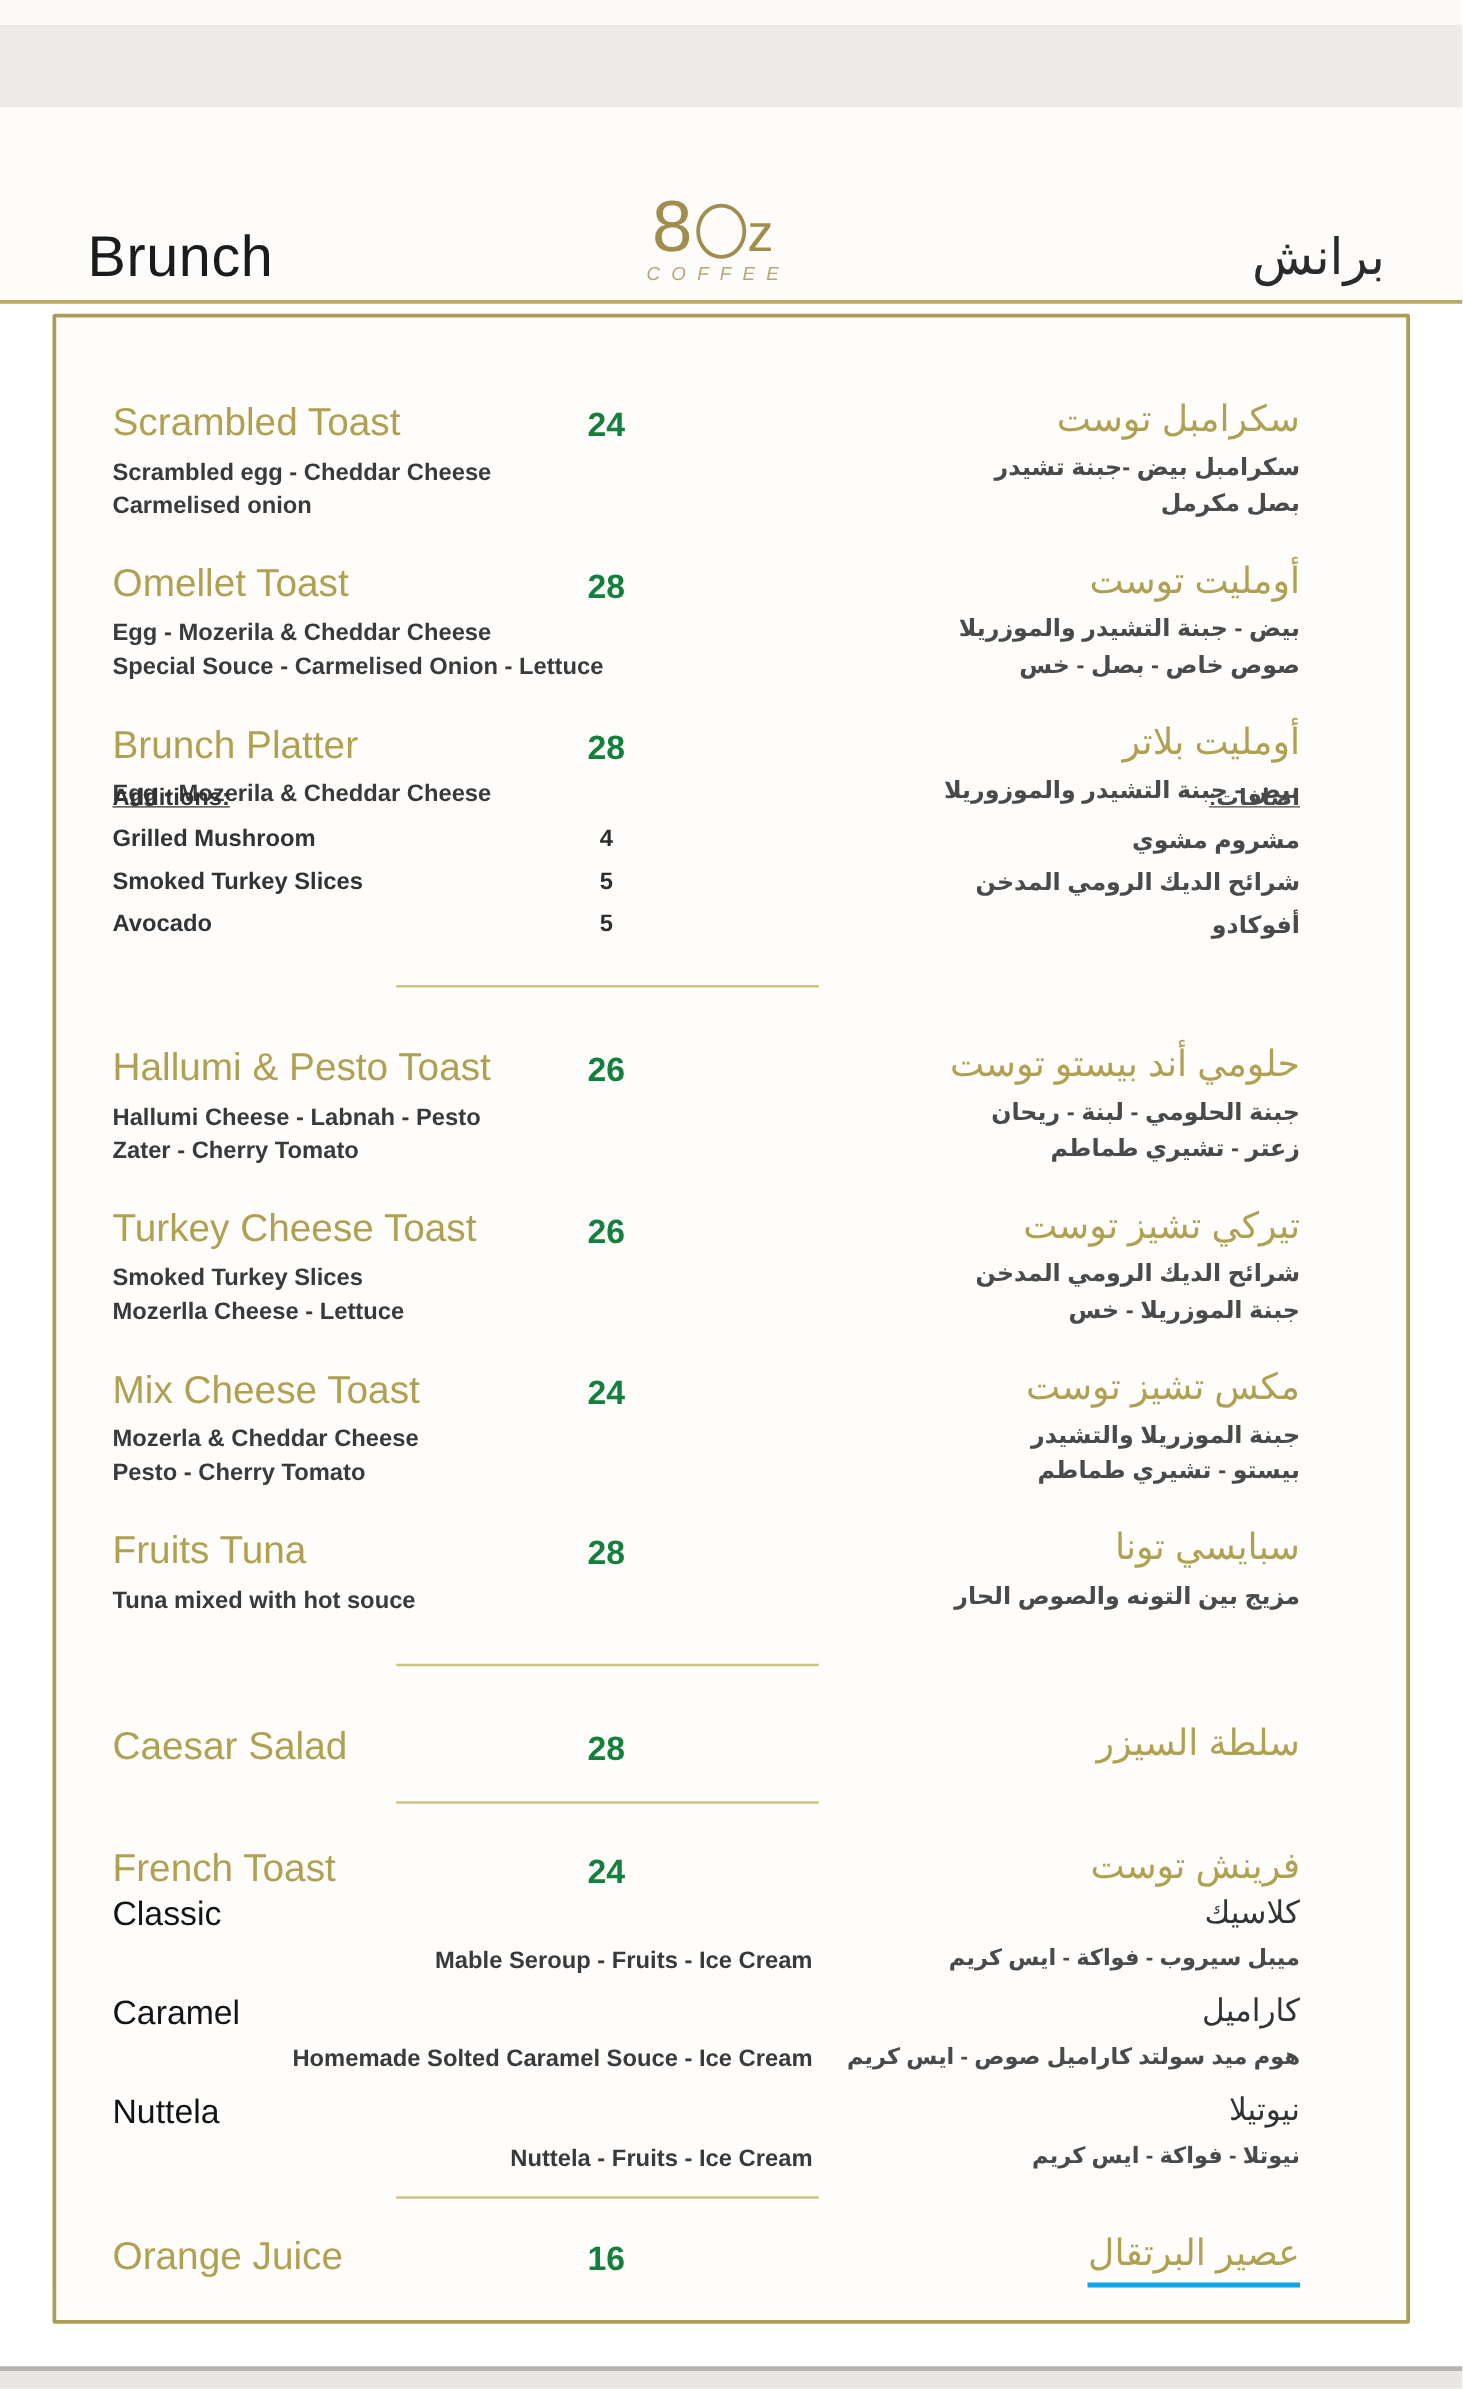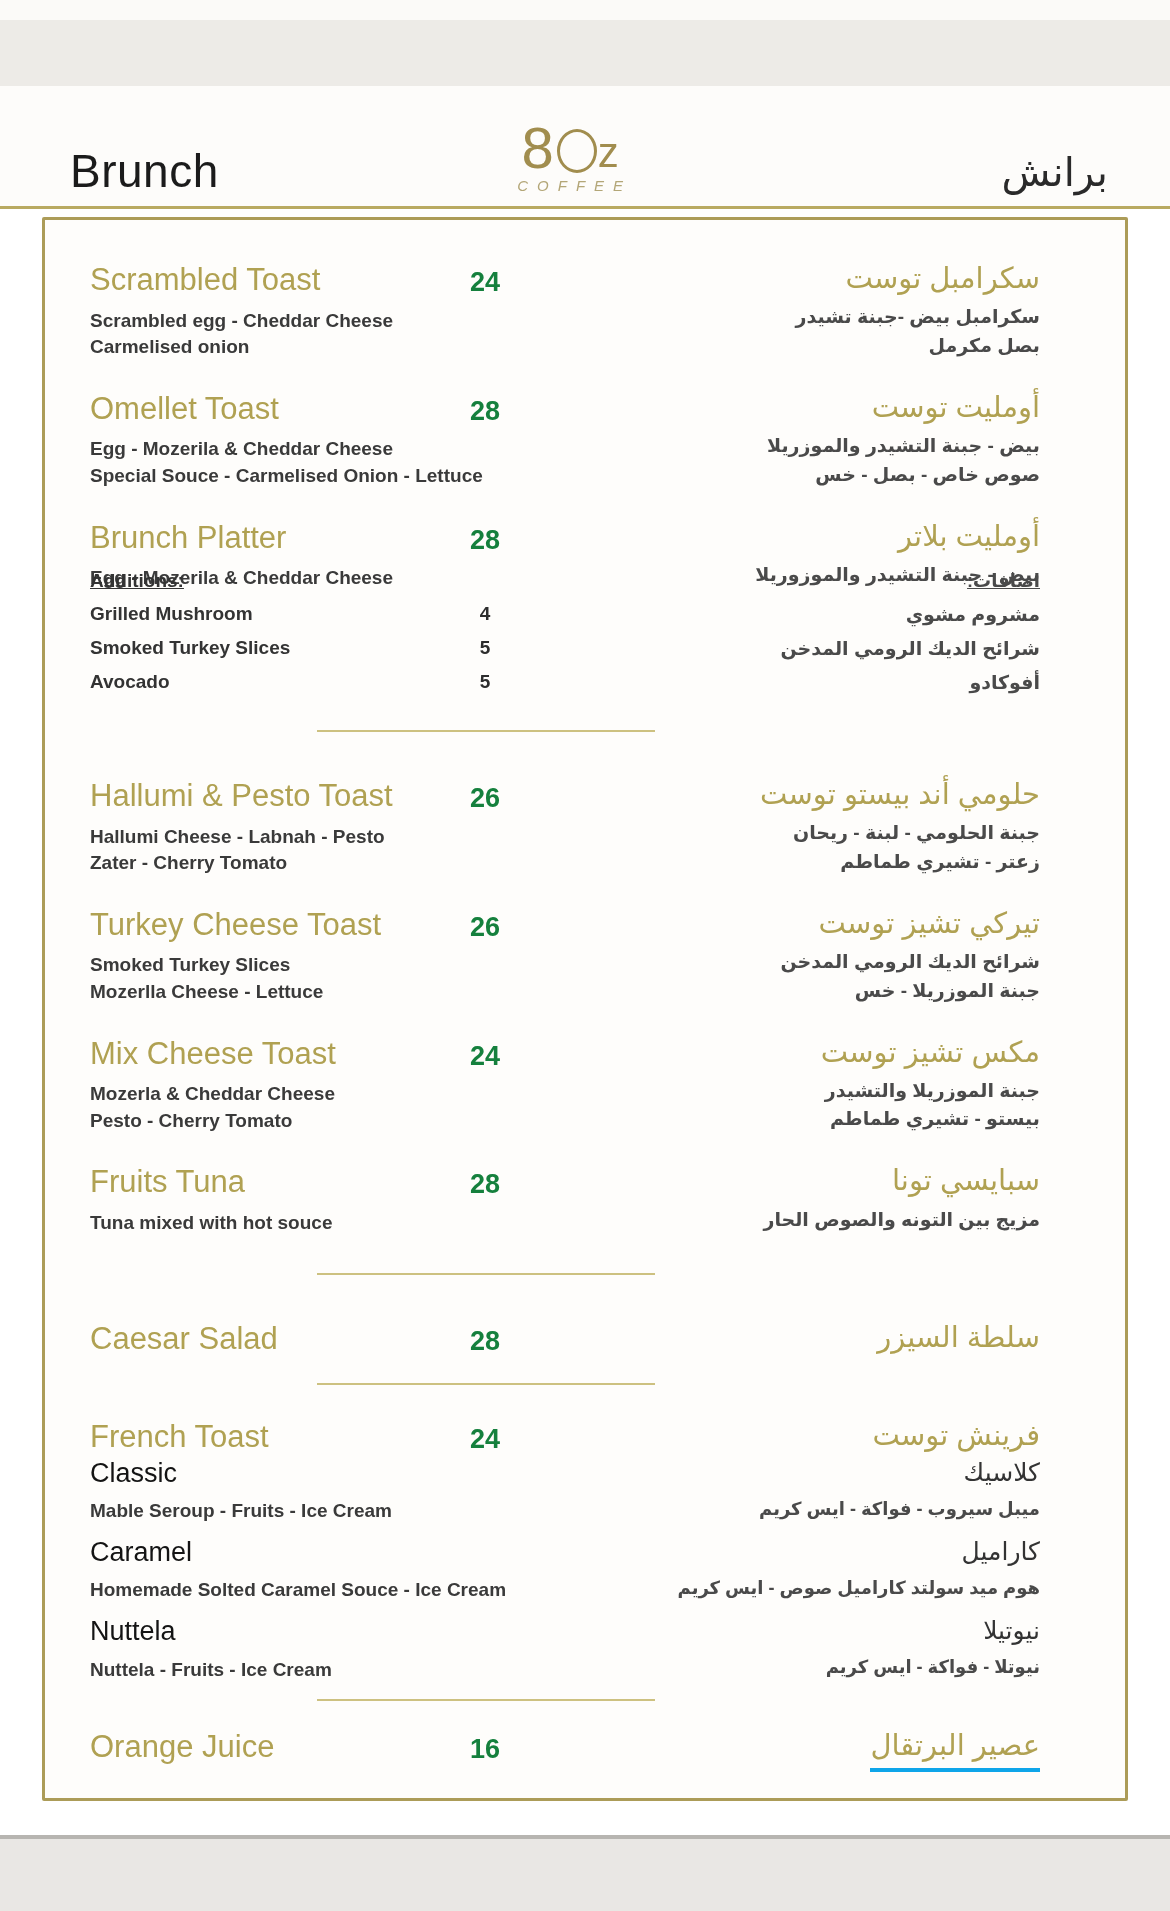--- a/index.html
+++ b/index.html
@@ -8,36 +8,36 @@
     background:#ffffff;
     font-family:"Liberation Sans","DejaVu Sans",sans-serif;
     color:#222;
     overflow:hidden;
   }
   .top-gap{height:20px;background:#fbfaf8;}
   .top-band{height:66px;background:#edebe7;}
   
   .menu-header{
     display:flex;align-items:flex-end;justify-content:space-between;
-    padding:16px 62px 12px 70px;height:120px;box-sizing:border-box;
+    padding:16px 62px 12px 70px;height:154px;box-sizing:border-box;
     background:#fdfcfa;
   }
   .title-en{font-size:46px;font-weight:500;color:#1b1b1b;letter-spacing:.5px;line-height:1;}
   .logo{flex:0 0 auto;text-align:center;transform:translateX(-40px);}
   .logo-main{color:#a18d4e;line-height:1;display:flex;align-items:flex-end;justify-content:center;}
   .logo-8{font-size:58px;font-weight:400;line-height:.9;}
   .logo-O{display:inline-block;width:40px;height:44px;border:3px solid #a18d4e;border-radius:50%;margin:0 1px 1px 3px;box-sizing:border-box;}
   .logo-z{font-size:42px;line-height:1;margin-bottom:0px;}
   .logo-sub{margin-top:3px;font-size:15px;letter-spacing:9px;padding-left:9px;color:#b3a677;font-weight:500;font-style:italic;}
   .title-ar{font-size:40px;color:#2a2a2a;line-height:1.1;}
   .header-rule{height:3px;background:#b9aa61;}
   
   .frame{
     margin:8px 42px 0;border:3px solid #ac9c58;border-radius:2px;
-    padding:42px 0 26px;min-height:1460px;box-sizing:content-box;background:#fefdfb;
+    padding:66px 0 26px;min-height:1460px;box-sizing:content-box;background:#fefdfb;
   }
   .row{display:grid;grid-template-columns:320px 150px auto;padding:0 85px 0 45px;margin-bottom:30px;}
   .name-en{font-size:31px;color:#b0a152;line-height:1.15;white-space:nowrap;}
   .price{font-size:27px;font-weight:600;color:#15803d;text-align:center;padding-top:5px;}
   .col-ar{text-align:right;}
   .name-ar{font-size:29px;color:#b0a152;line-height:1.15;}
   .desc{margin-top:10px;font-size:19px;font-weight:700;color:#3a3a3a;line-height:1.4;white-space:nowrap;}
   .desc-ar{margin-top:8px;font-size:19px;font-weight:700;color:#4a4a4a;line-height:1.5;}
   
   .add-label-row{display:grid;grid-template-columns:320px 150px auto;padding:0 85px 0 45px;margin-top:-22px;}
@@ -45,21 +45,21 @@
   .add-label-ar{font-size:18px;font-weight:700;color:#4a4a4a;text-align:right;text-decoration:underline;}
   .add-row{display:grid;grid-template-columns:320px 150px auto;padding:0 85px 0 45px;margin-top:11px;}
   .add-name{font-size:19px;font-weight:700;color:#333;}
   .add-price{font-size:19px;font-weight:600;color:#2d2d2d;text-align:center;}
   .add-name-ar{font-size:19px;font-weight:700;color:#4a4a4a;text-align:right;}
   
   .divider{border:none;border-top:2px solid #cdc180;width:338px;margin:36px 0 46px 272px;}
   
   .variant{display:grid;grid-template-columns:560px auto;padding:0 85px 0 45px;margin:2px 0 14px;}
   .v-name-en{font-size:27px;font-weight:500;color:#141414;line-height:1.2;}
-  .v-desc-en{margin-top:11px;font-size:19px;font-weight:700;color:#3a3a3a;white-space:nowrap;}
+  .v-desc-en{margin-top:11px;font-size:19px;font-weight:700;color:#3a3a3a;white-space:nowrap;text-align:right;}
   .v-col-ar{text-align:right;}
   .v-name-ar{font-size:25px;font-weight:500;color:#333;line-height:1.2;}
   .v-desc-ar{margin-top:11px;font-size:18px;font-weight:700;color:#4a4a4a;}
   .no-mb{margin-bottom:0;}
   .u-ar .name-ar{display:inline-block;border-bottom:4px solid #0ea5e9;padding-bottom:6px;}
   
   .bottom-line{height:4px;background:#b7b5b1;margin-top:34px;}
   .bottom-band{height:84px;background:#e9e7e4;}
 </style>
 </head>

